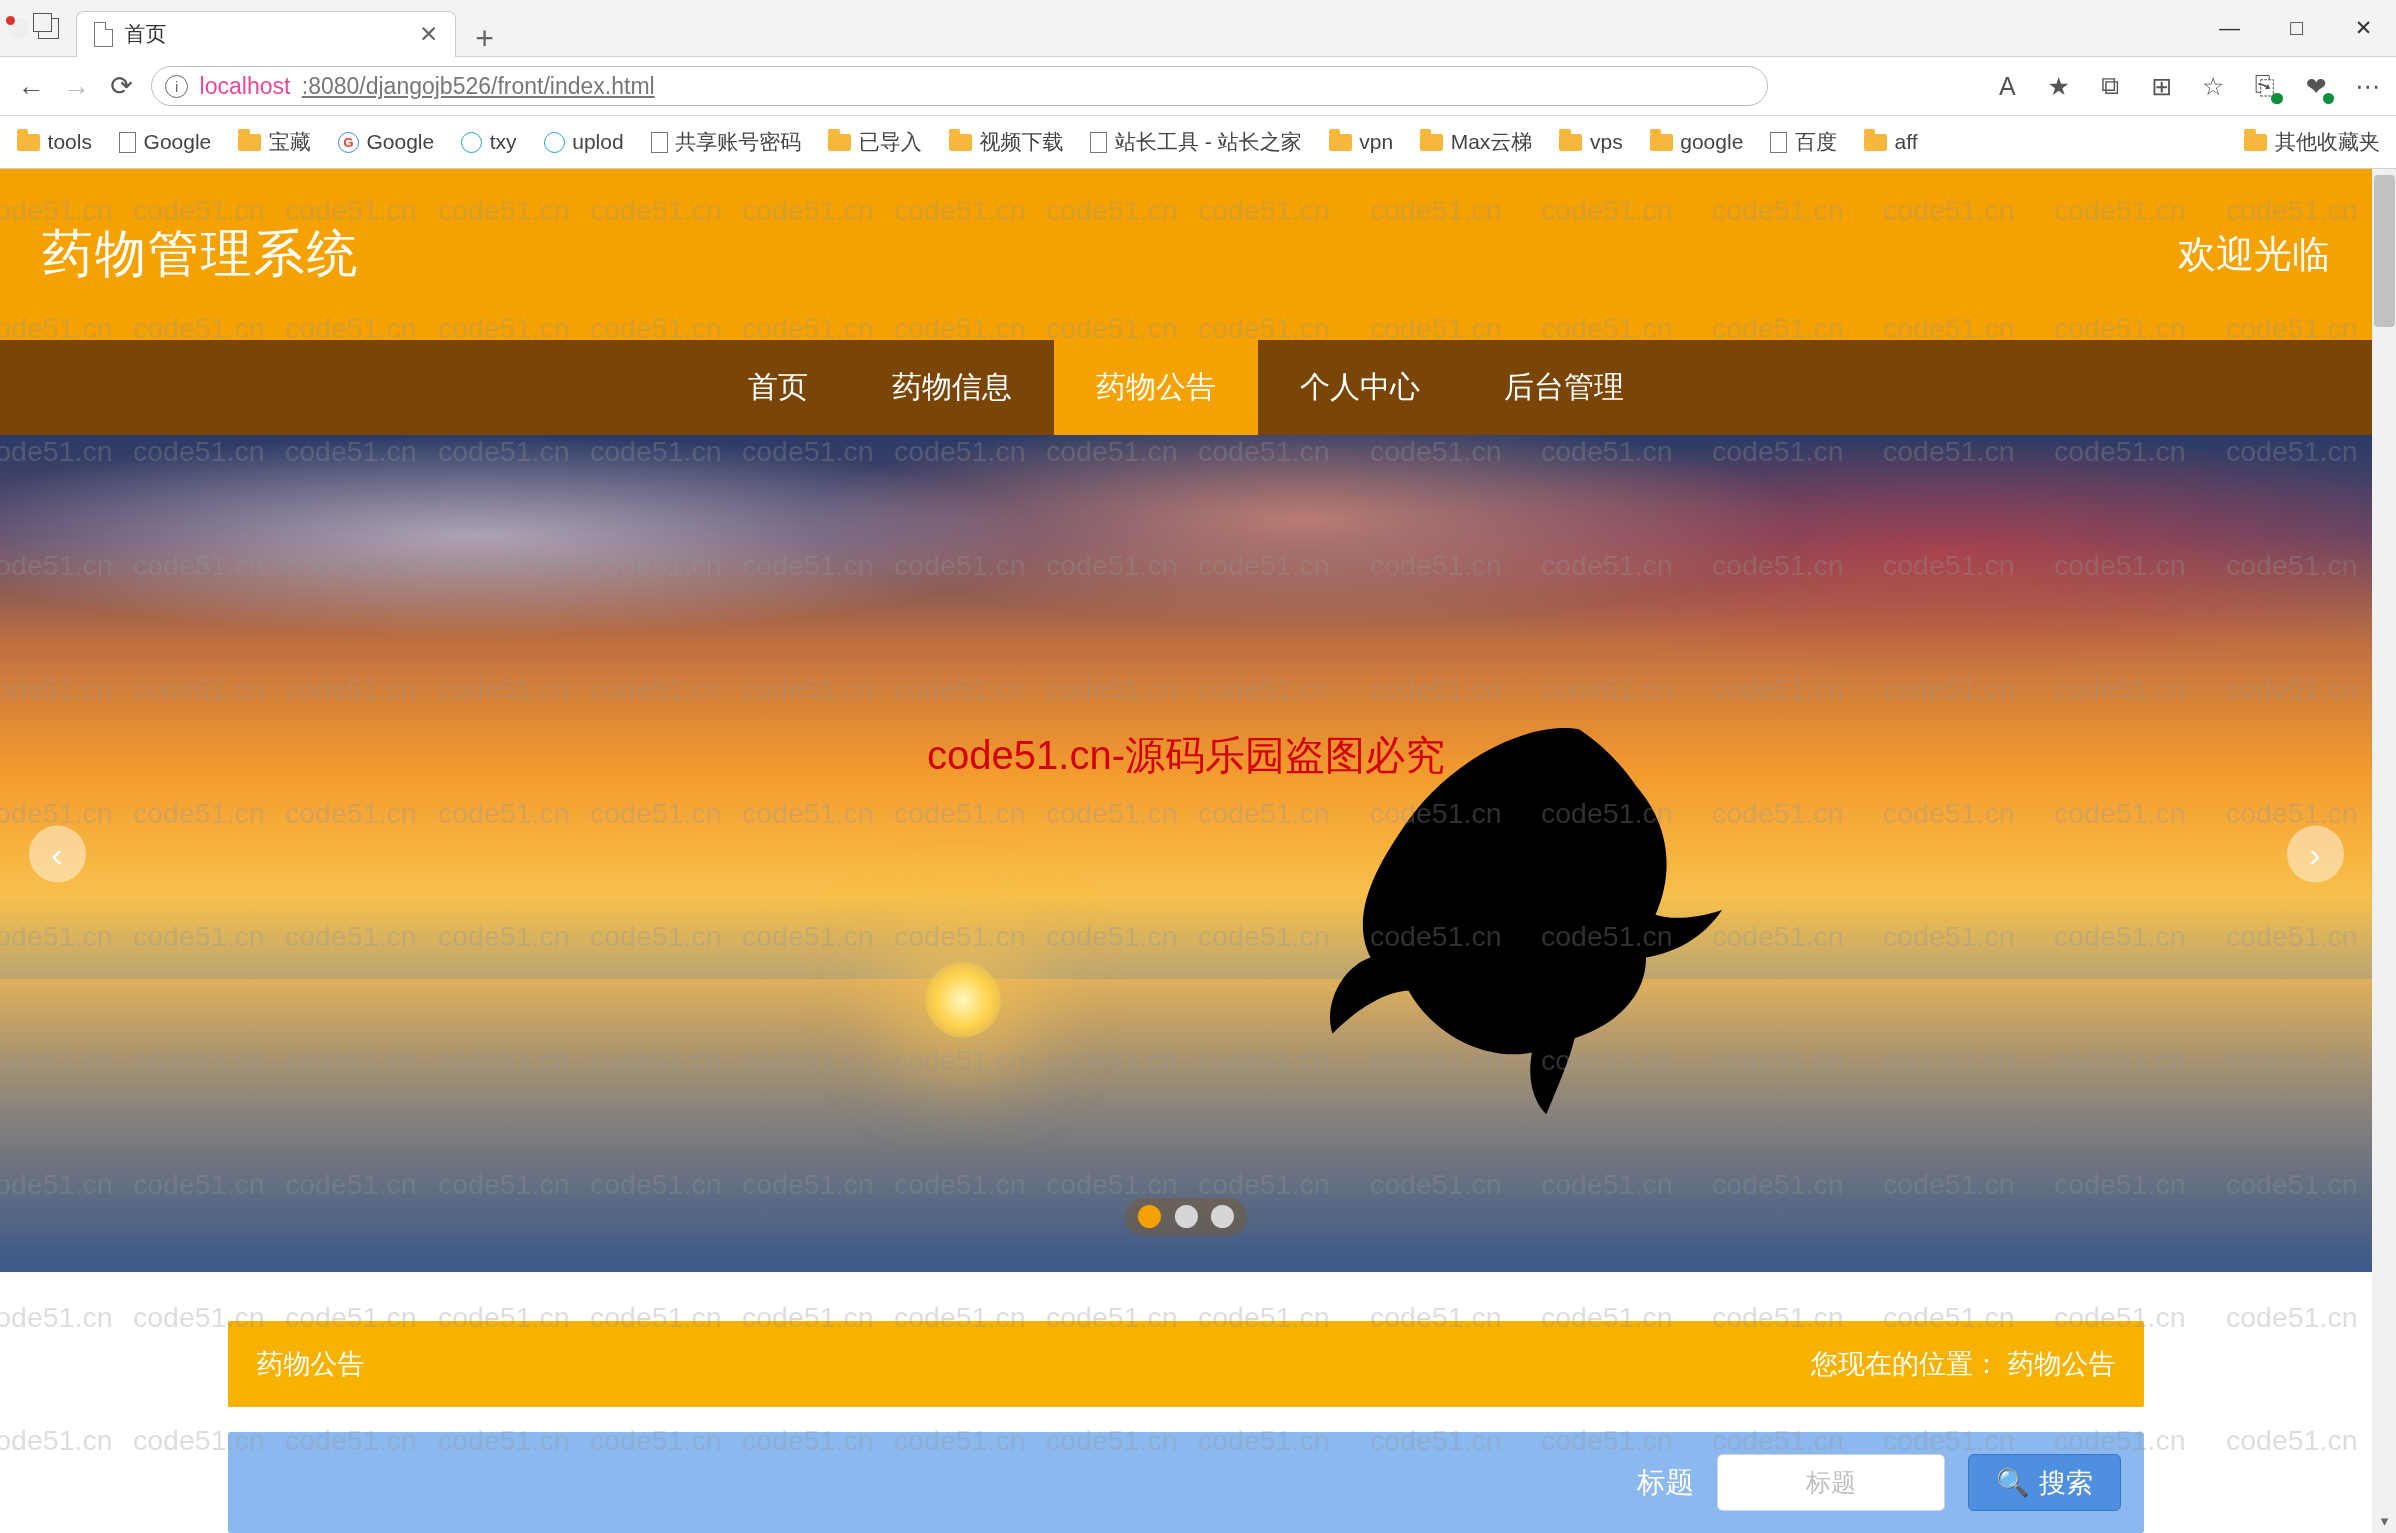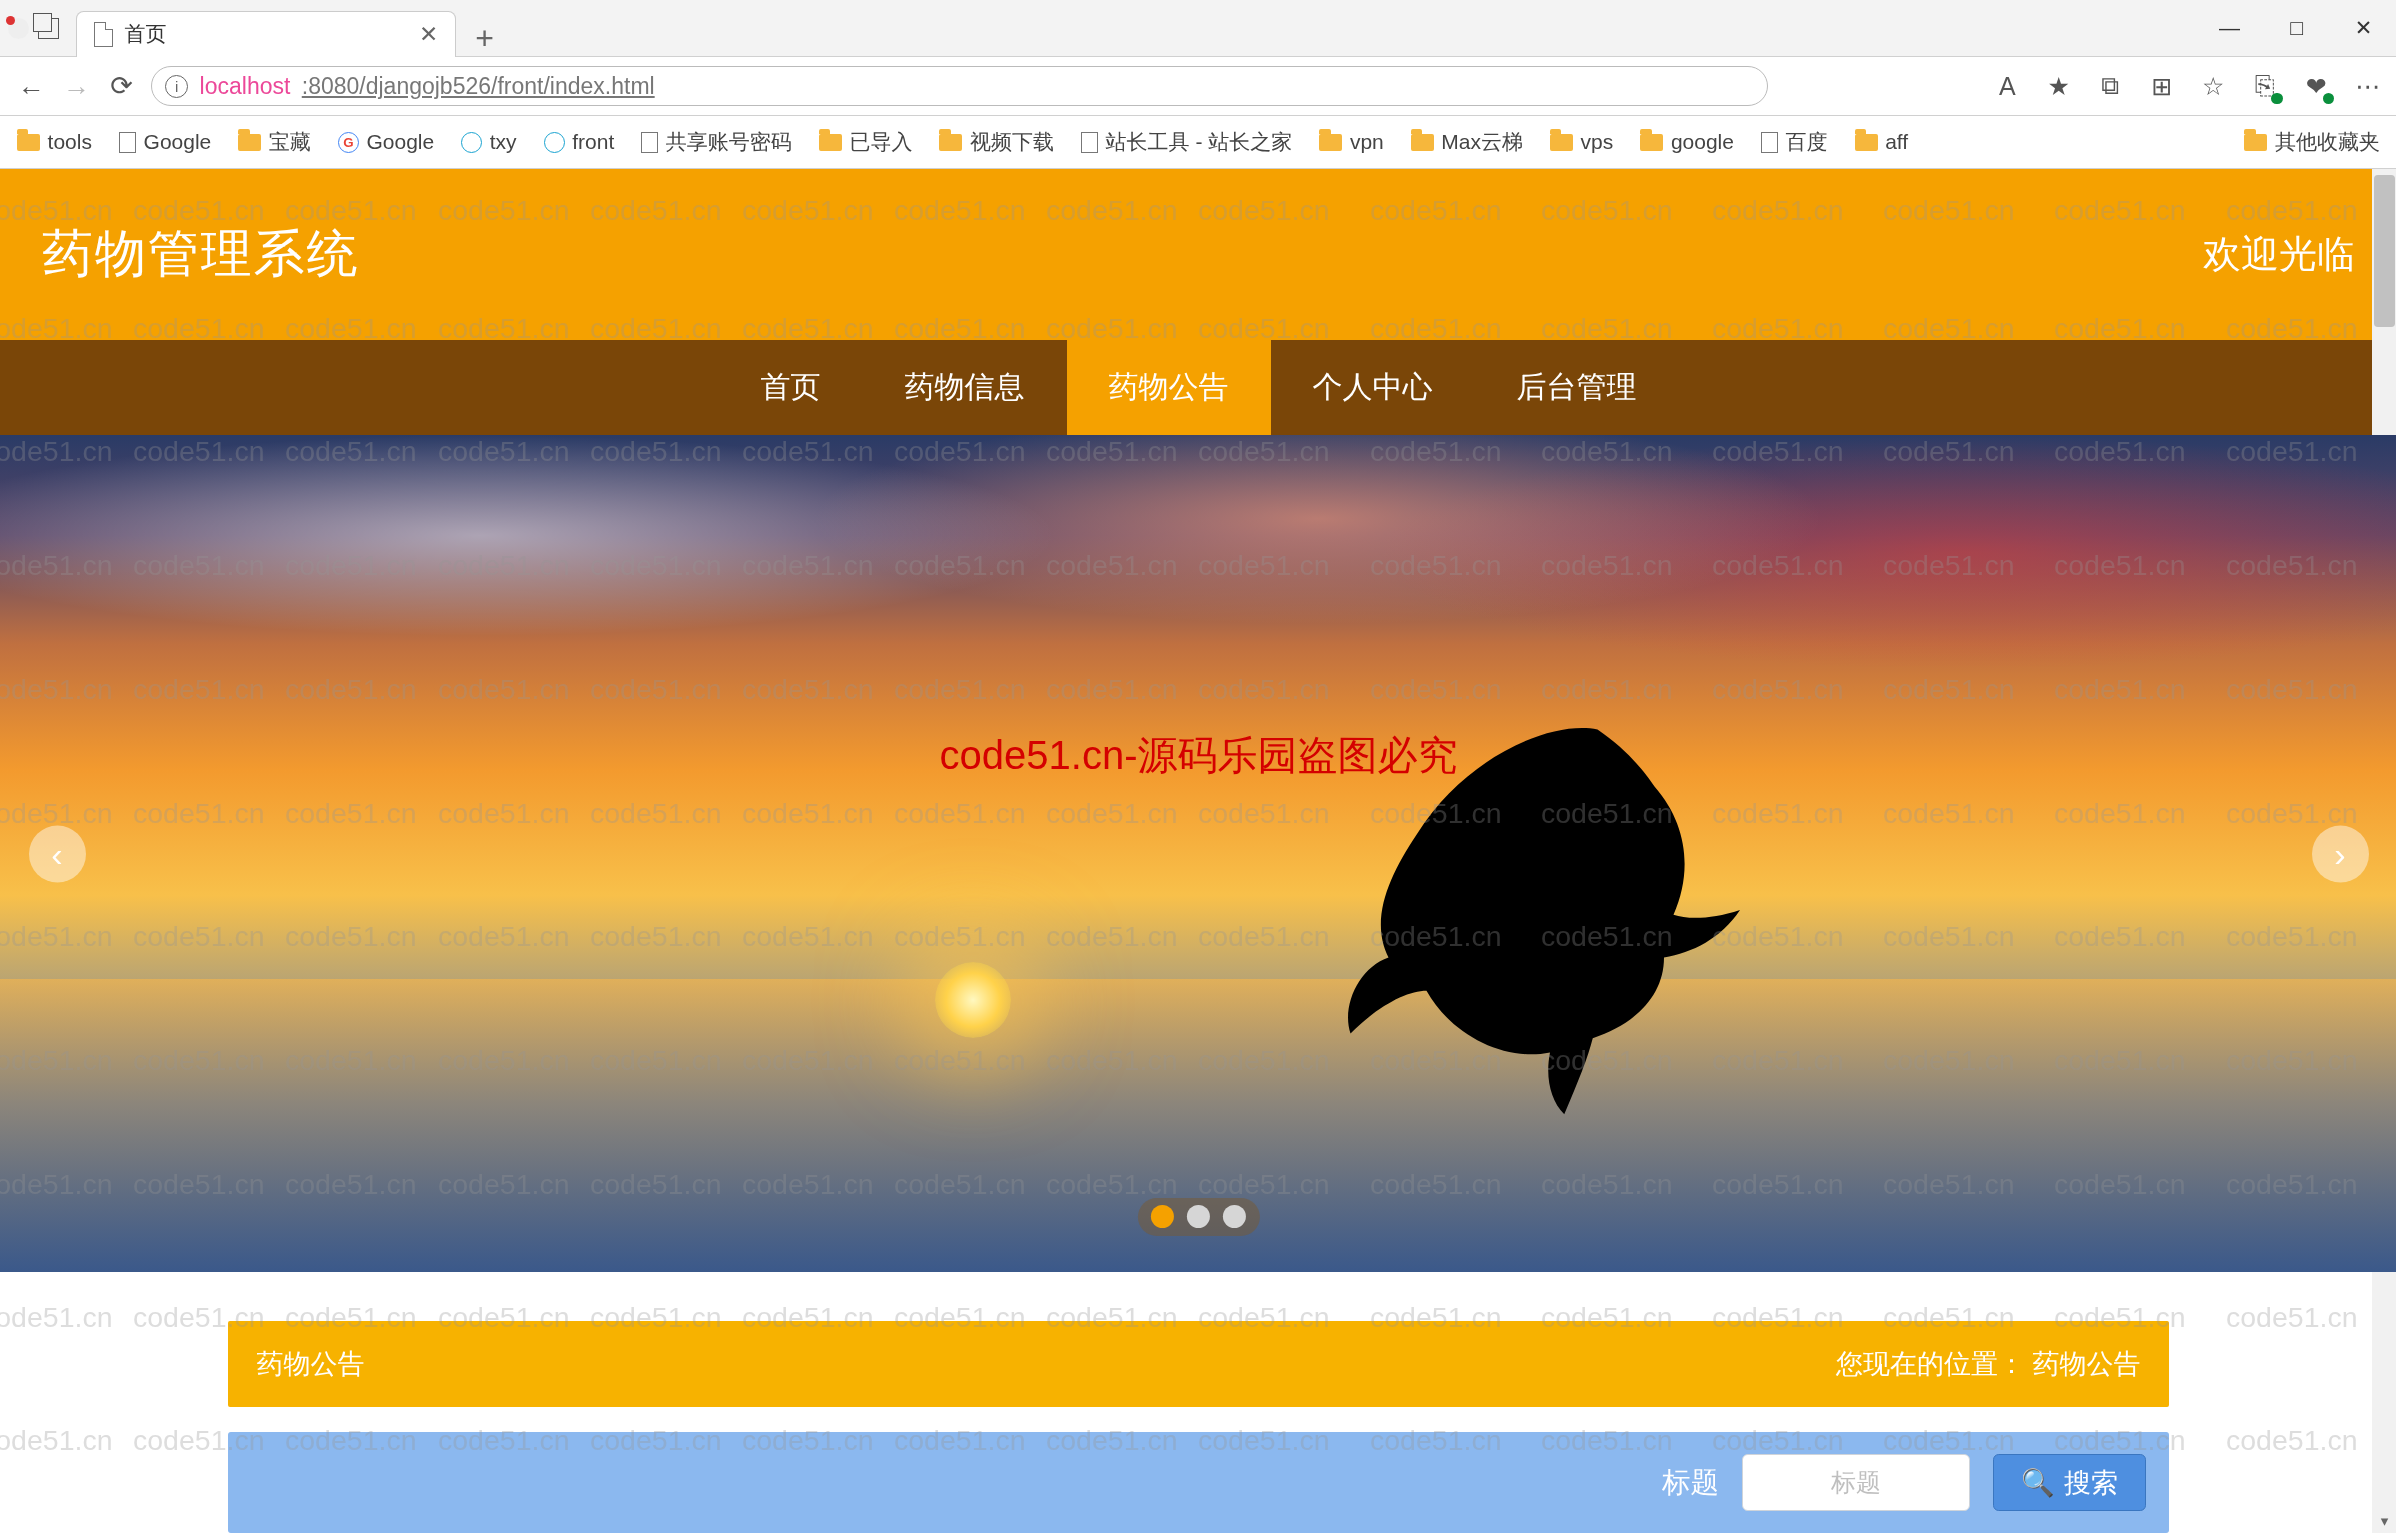--- a/index.html
+++ b/index.html
@@ -79,21 +79,21 @@
     height: calc(1533px - 57px - 59px - 53px);
     overflow: hidden;
   }
   .right-scroll {
     position:absolute; right:0; top:0; bottom:0; width:25px; background:#f1f1f1;
   }
   .right-scroll .thumb{position:absolute;left:1.9px;right:1.9px;top:5.7px;height:152px;background:#c1c1c1;border-radius:3.8px;}
   .right-scroll .arrow-up,.right-scroll .arrow-down{position:absolute;left:0;right:0;height:25px;display:flex;align-items:center;justify-content:center;color:#666;}
   .right-scroll .arrow-up{top:0;} .right-scroll .arrow-down{bottom:0;}
 
-  .page-content { }
+  .page-content { margin-right:25px; }
 
   
   .site-header {
     background:#f5a100;
     height:171px; display:flex; align-items:center; justify-content:space-between;
     padding: 0 42px; color:#fff;
   }
   .site-title { font-size:51px; font-weight:400; letter-spacing:1.9px;}
   .welcome { font-size:38px; }
 
@@ -234,21 +234,21 @@
     <div class="bm">
       <span class="g-icon"></span>
       <span>Google</span>
     </div>
     <div class="bm">
       <span class="globe-icon"></span>
       <span>txy</span>
     </div>
     <div class="bm">
       <span class="globe-icon"></span>
-      <span>front</span>
+      <span>uplod</span>
     </div>
     <div class="bm">
       <span class="page-icon" style="width:17px;height:21px;border:1.4px solid #777;display:inline-block"></span>
       <span>共享账号密码</span>
     </div>
     <div class="bm">
       <span class="folder-icon"></span>
       <span>已导入</span>
     </div>
     <div class="bm">

